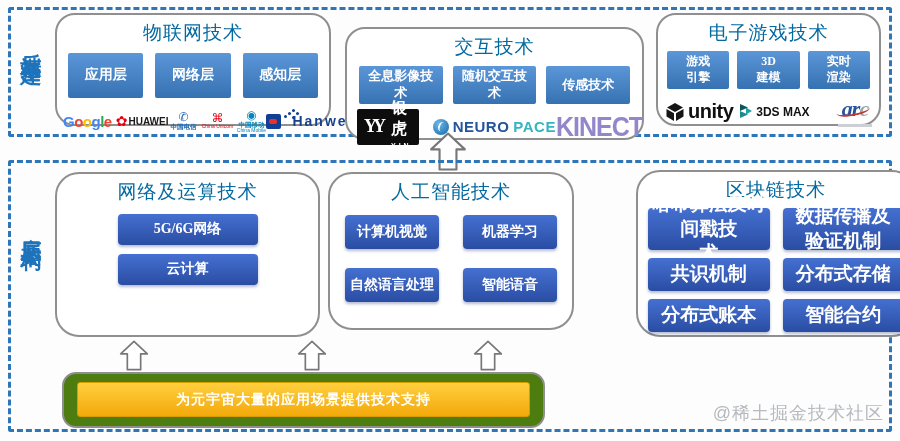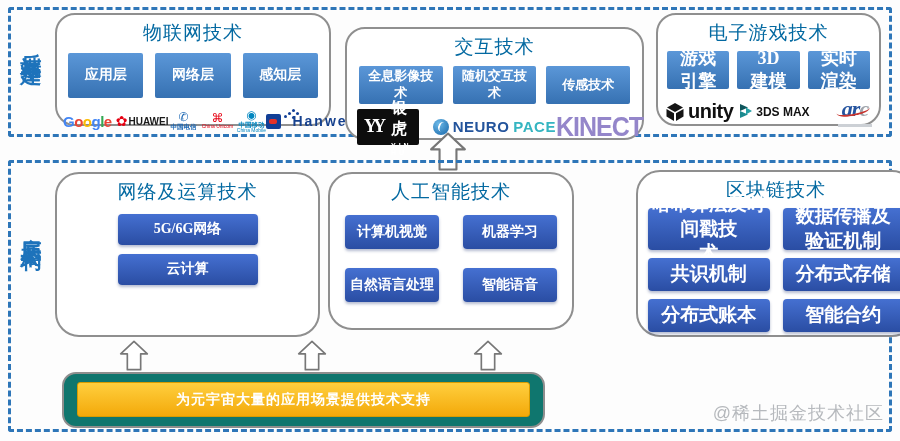--- a/index.html
+++ b/index.html
@@ -70,21 +70,21 @@
                   border-left:2px solid #fff;border-radius:50%;transform:rotate(18deg);}
   .np-a{font:700 15px "Liberation Sans",sans-serif;color:#23549c;letter-spacing:0.5px;}
   .np-b{font:700 15px "Liberation Sans",sans-serif;color:#35b5c1;letter-spacing:0.5px;}
 
   .kinect-logo{margin-left:auto;font:700 25px "Liberation Sans",sans-serif;color:#9486ca;
                letter-spacing:-1px;transform:scaleY(1.12);transform-origin:center;}
 
   
   .game-card{left:656px;top:13px;width:225px;height:113px;}
   .game-btn-row{display:flex;gap:8px;margin:5px 9px 0;}
-  .game-btn-row .tbtn{flex:1;height:38px;font-size:18px;}
+  .game-btn-row .tbtn{flex:1;height:38px;font-size:12px;}
   .game-logo-row{display:flex;align-items:center;margin:4px 7px 0;height:37px;gap:6px;}
   .unity-logo{display:flex;align-items:center;gap:3px;}
   .unity-text{font:800 20px "Liberation Sans",sans-serif;color:#111;letter-spacing:-0.5px;}
   .max-logo{display:flex;align-items:center;gap:3px;}
   .max-text{font:600 12px "Liberation Sans",sans-serif;color:#111;letter-spacing:0;}
   .arc-logo{position:relative;display:flex;flex-direction:column;align-items:center;line-height:1;margin-left:auto;}
   .arc-letters{font:900 italic 22px "Liberation Serif",serif;letter-spacing:-1px;}
   .arc-a,.arc-r{color:#25549f;} .arc-c{color:#9fa4ab;}
   .arc-swoosh{position:absolute;left:-2px;top:9px;width:34px;height:9px;border-bottom:2px solid #c7352f;
               border-radius:50%;transform:rotate(-10deg);}
@@ -110,21 +110,21 @@
   .ai-card{left:328px;top:172px;width:246px;height:158px;border-radius:24px;}
   .ai-grid{display:grid;grid-template-columns:1fr 1fr;column-gap:24px;row-gap:19px;margin:10px 15px 0;}
   .ai-grid .bbtn{height:34px;}
 
   .blockchain-card{left:592px;top:170px;width:280px;height:167px;border-radius:24px;margin-left:44px;}
   .bc-grid{display:grid;grid-template-columns:1fr 1fr;grid-template-rows:42px 33px 33px;
            column-gap:13px;row-gap:8px;margin:5px 10px 0;}
   .bc-grid .bbtn{font-size:19px;}
 
   
-  .support-wrap{position:absolute;left:62px;top:372px;width:483px;height:56px;background:#0f766e;
+  .support-wrap{position:absolute;left:62px;top:372px;width:483px;height:56px;background:#4d7c0f;
                 border:2px solid #8e8e8e;border-radius:14px;box-sizing:border-box;}
   .support-bar{position:absolute;left:13px;top:8px;right:13px;bottom:9px;border-radius:3px;
                background:linear-gradient(180deg,#ffcf3e,#f3a90a);border:1px solid #d99c00;
                display:flex;align-items:center;justify-content:center;
                color:#fff;font:700 14px "Liberation Serif",serif;letter-spacing:1px;}
 
   .watermark{position:absolute;right:16px;top:401px;font:500 18px "Liberation Sans",sans-serif;
              color:#b6b9bd;letter-spacing:1px;}
 </style>
 </head>

